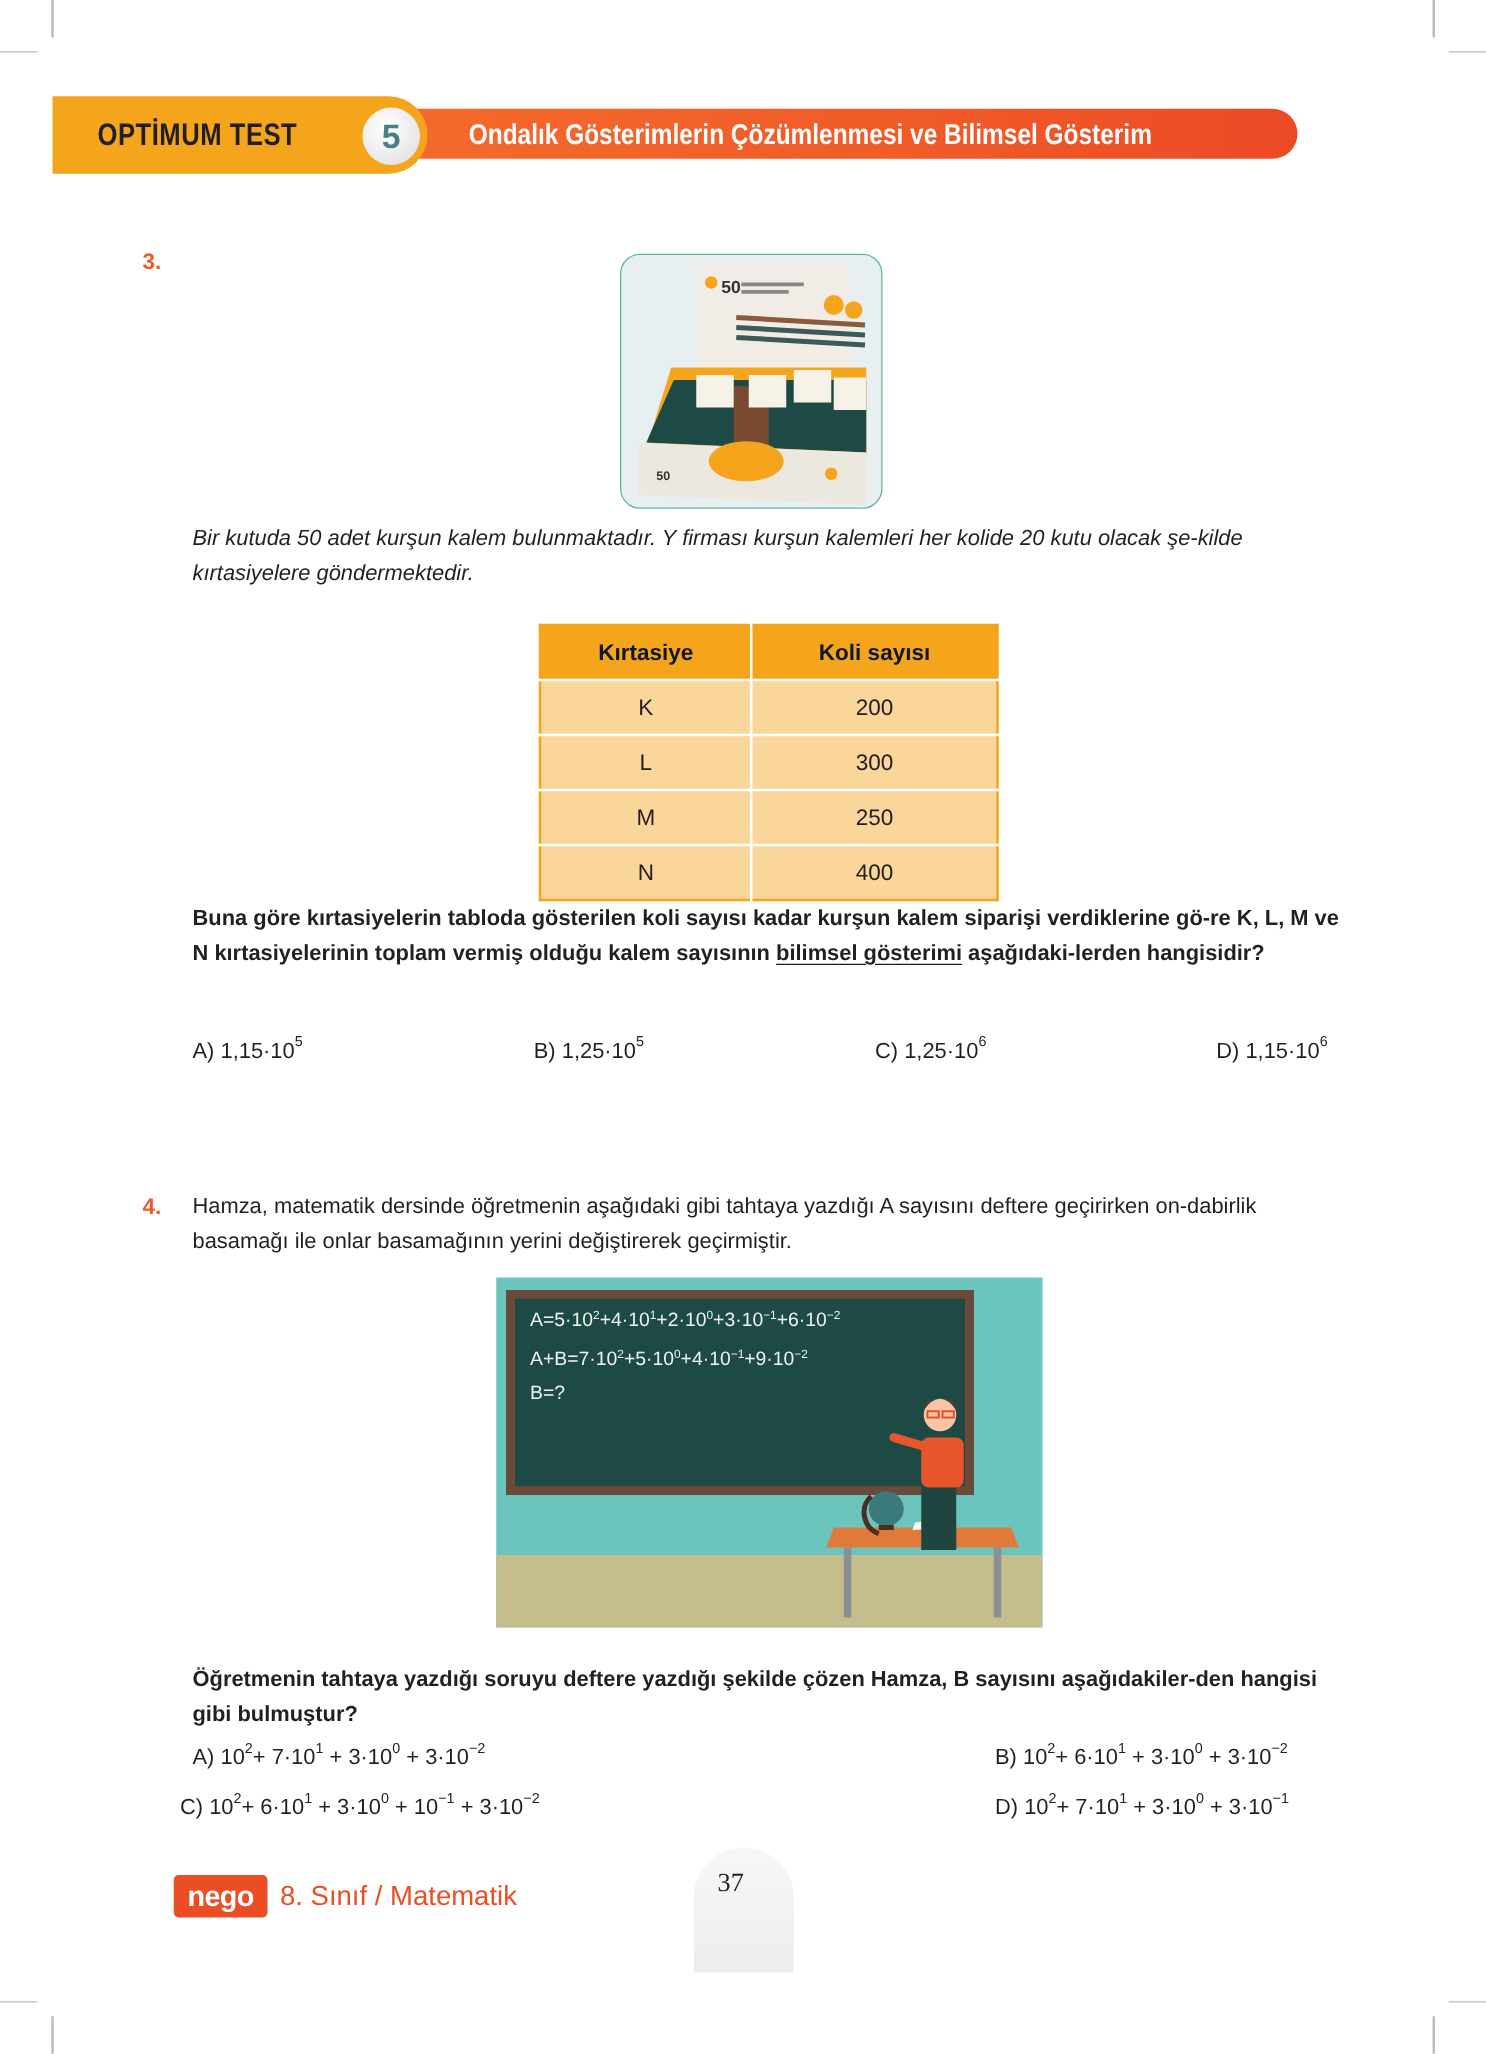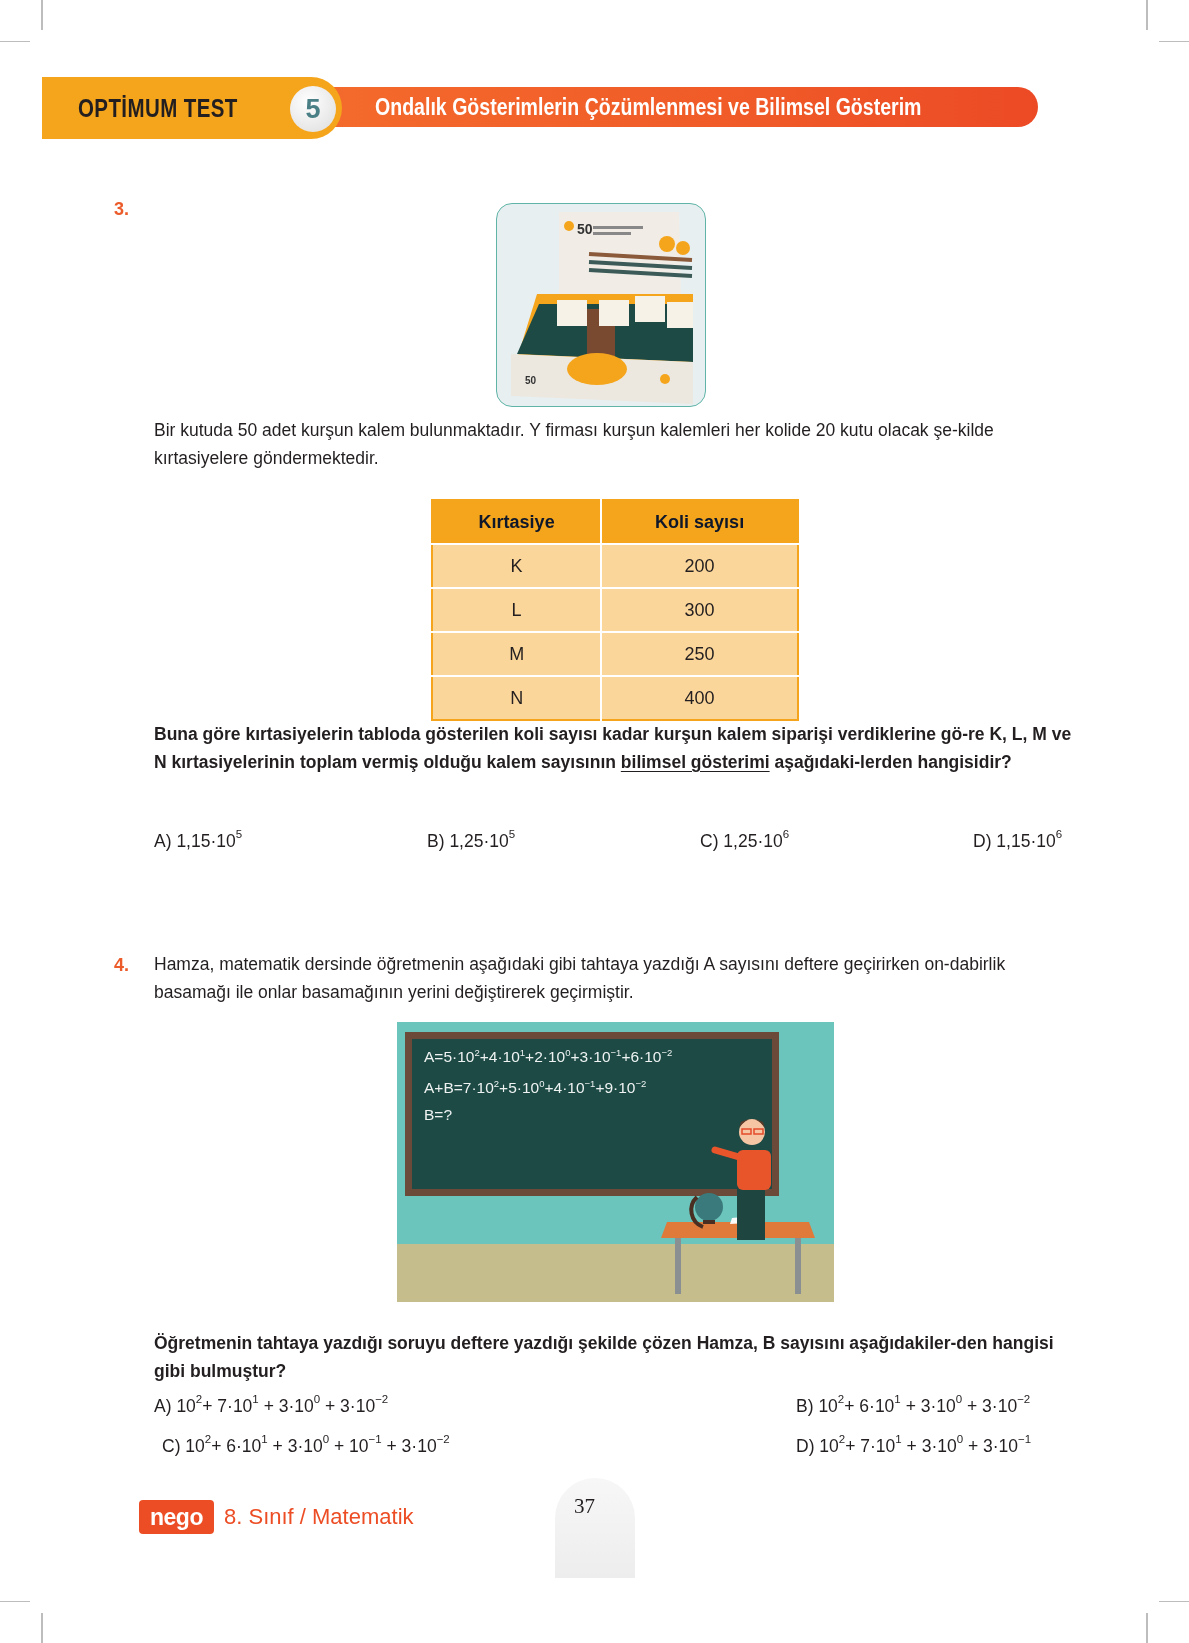--- a/index.html
+++ b/index.html
@@ -76,21 +76,21 @@
     <rect x="102" y="96" width="30" height="26" fill="#f7f2e8"></rect>
     <rect x="138" y="92" width="30" height="26" fill="#f7f2e8"></rect>
     <rect x="170" y="98" width="26" height="26" fill="#f7f2e8"></rect>
     <polygon points="14,150 196,158 196,200 14,192" fill="#ece8e0"></polygon>
     <ellipse cx="100" cy="165" rx="30" ry="16" fill="#f5a51c"></ellipse>
     <text x="28" y="180" font-size="10" font-weight="bold" fill="#333" font-family="Liberation Sans, sans-serif">50</text>
     <circle cx="168" cy="175" r="5" fill="#f5a51c"></circle>
   </svg>
 </div>
 
-<div class="para" style="top:416px;">Bir kutuda 50 adet kurşun kalem bulunmaktadır. Y firması kurşun kalemleri her kolide 20 kutu olacak şe-kilde kırtasiyelere göndermektedir.</div>
+<div class="para" style="top:416px;font-style:italic;">Bir kutuda 50 adet kurşun kalem bulunmaktadır. Y firması kurşun kalemleri her kolide 20 kutu olacak şe-kilde kırtasiyelere göndermektedir.</div>
 
 <table class="kt">
   <thead>
     <tr>
       <th>Kırtasiye</th>
       <th>Koli sayısı</th>
     </tr>
   </thead>
   <tbody>
     <tr>
@@ -148,19 +148,19 @@
     <path d="M342 106 Q355 88 368 106 L366 100 Q355 94 344 100 Z" fill="#5a3a28"></path>
     <rect x="345" y="107" width="9" height="5" fill="none" stroke="#e34a2a" stroke-width="1.5"></rect>
     <rect x="357" y="107" width="9" height="5" fill="none" stroke="#e34a2a" stroke-width="1.5"></rect>
   </svg>
 </div>
 
 <div class="para bold" style="top:1329px;">Öğretmenin tahtaya yazdığı soruyu deftere yazdığı şekilde çözen Hamza, B sayısını aşağıdakiler-den hangisi gibi bulmuştur?</div>
 
 <div class="opt" style="left:154px;top:1395px;" id="q4o0"><span>A) </span><span>10</span><sup>2</sup><span>+ 7·10</span><sup>1</sup><span> + 3·10</span><sup>0</sup><span> + 3·10</span><sup>−2</sup></div>
 <div class="opt" style="left:796px;top:1395px;" id="q4o1"><span>B) </span><span>10</span><sup>2</sup><span>+ 6·10</span><sup>1</sup><span> + 3·10</span><sup>0</sup><span> + 3·10</span><sup>−2</sup></div>
-<div class="opt" style="left:162px;top:1435px;" id="q4o2"><span>C) </span><span>10</span><sup>2</sup><span>+ 6·10</span><sup>1</sup><span> + 3·10</span><sup>0</sup><span> + 10</span><sup>−1</sup><span> + 3·10</span><sup>−2</sup></div>
+<div class="opt" style="left:144px;top:1435px;" id="q4o2"><span>C) </span><span>10</span><sup>2</sup><span>+ 6·10</span><sup>1</sup><span> + 3·10</span><sup>0</sup><span> + 10</span><sup>−1</sup><span> + 3·10</span><sup>−2</sup></div>
 <div class="opt" style="left:796px;top:1435px;" id="q4o3"><span>D) </span><span>10</span><sup>2</sup><span>+ 7·10</span><sup>1</sup><span> + 3·10</span><sup>0</sup><span> + 3·10</span><sup>−1</sup></div>
 
 <div class="footer-logo">nego</div>
 <div class="footer-text">8. Sınıf / Matematik</div>
 <div class="pagenum-bg"></div>
 <div class="pagenum">37</div>
 
 </body></html>

